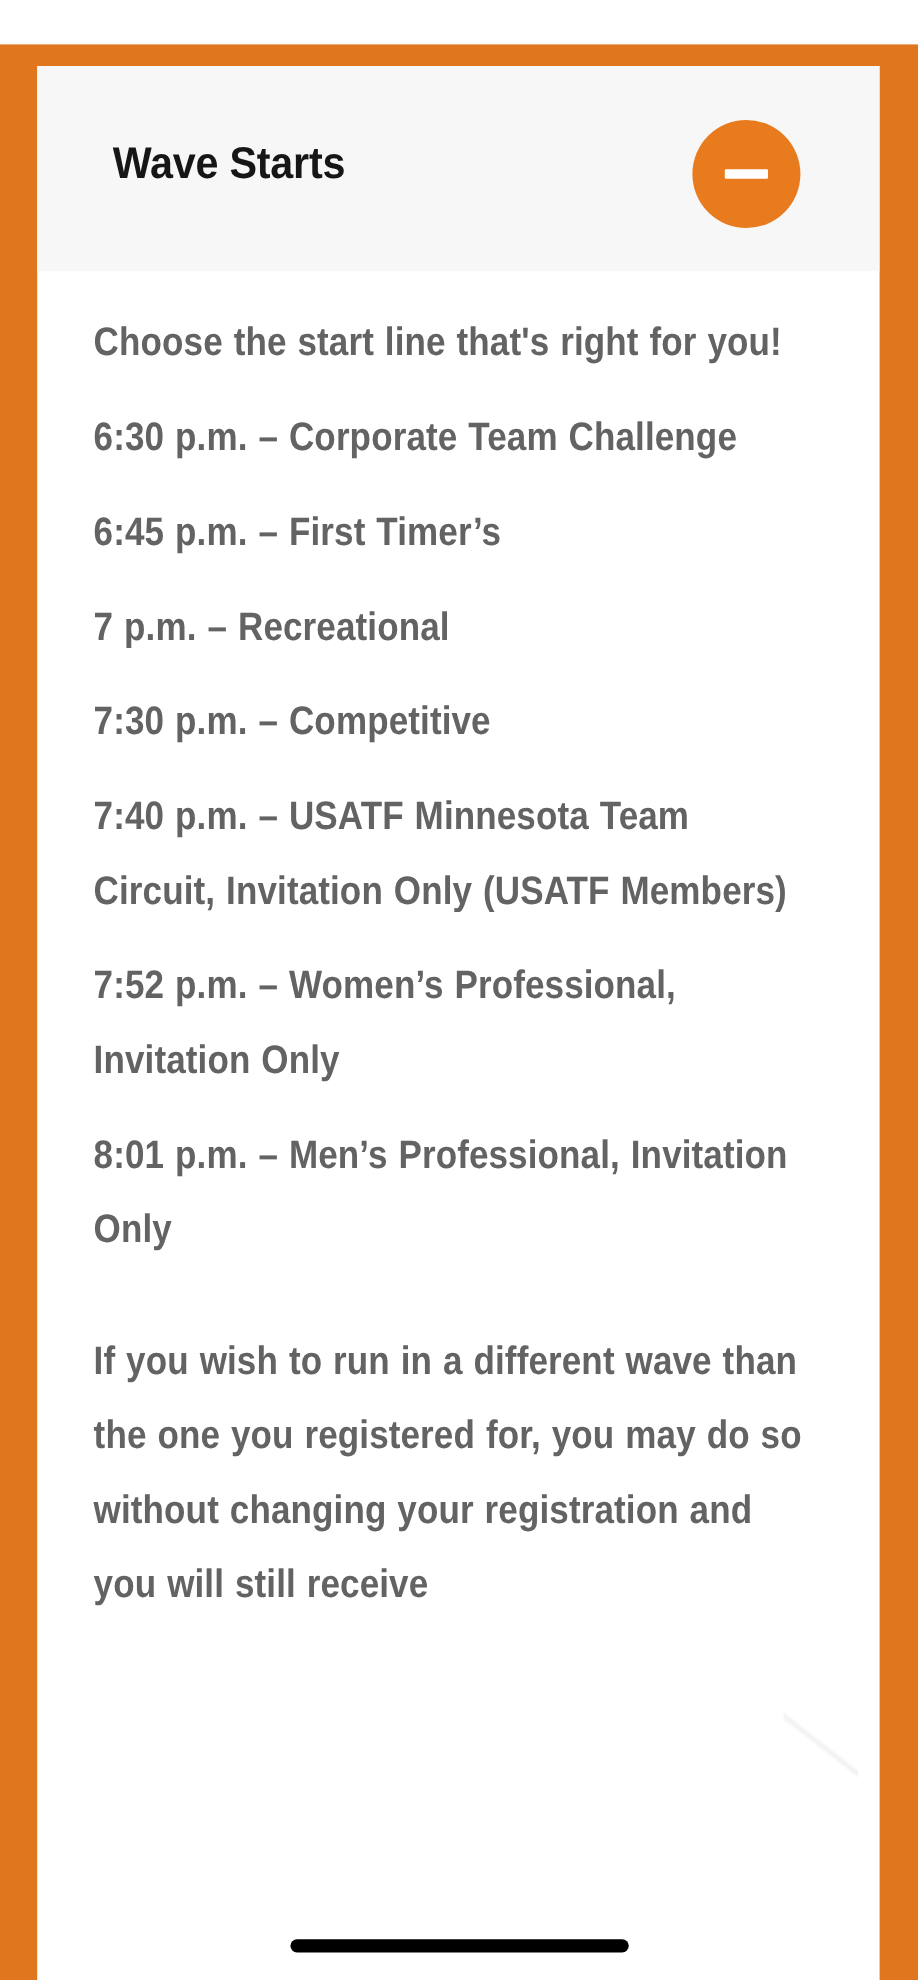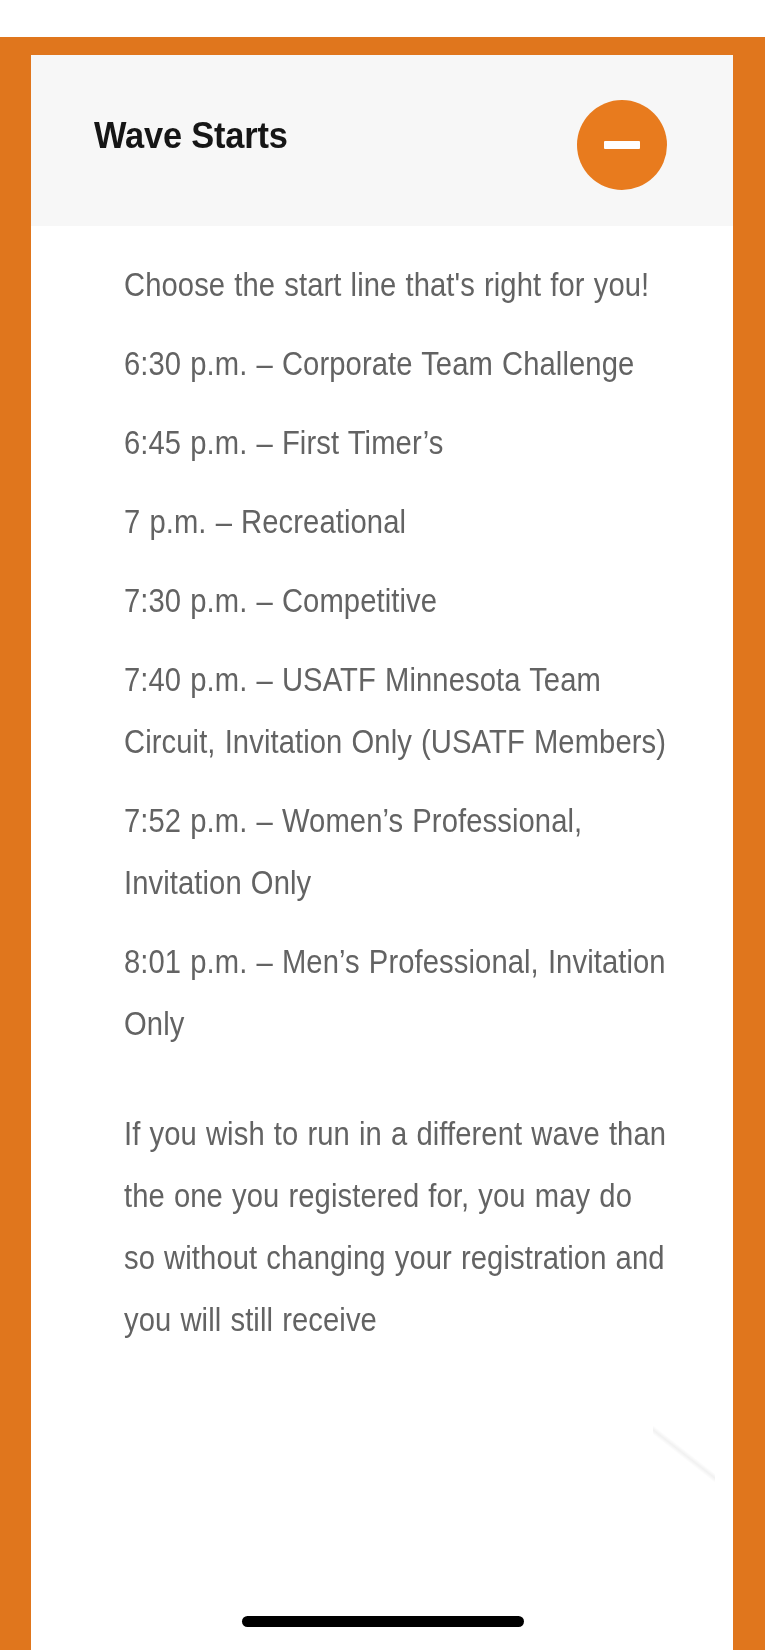--- a/index.html
+++ b/index.html
@@ -75,21 +75,22 @@
     width:36px; height:8px;
     background:#ffffff;
     border-radius:1px;
   }
 
   
   #accordion-body {
     position:absolute;
     left:0; top:171px;
     width:702px;
-    padding:28px 63px 0 93px;
+    padding:28px 63px 0 47px;
+    font-weight:bold;
   }
 
   .body-paragraph {
     font-family:"Liberation Sans", sans-serif;
     font-size:33px;
     line-height:62px;
     color:#636363;
     letter-spacing:0.1px;
     transform:scaleX(0.885);
     transform-origin:left top;

